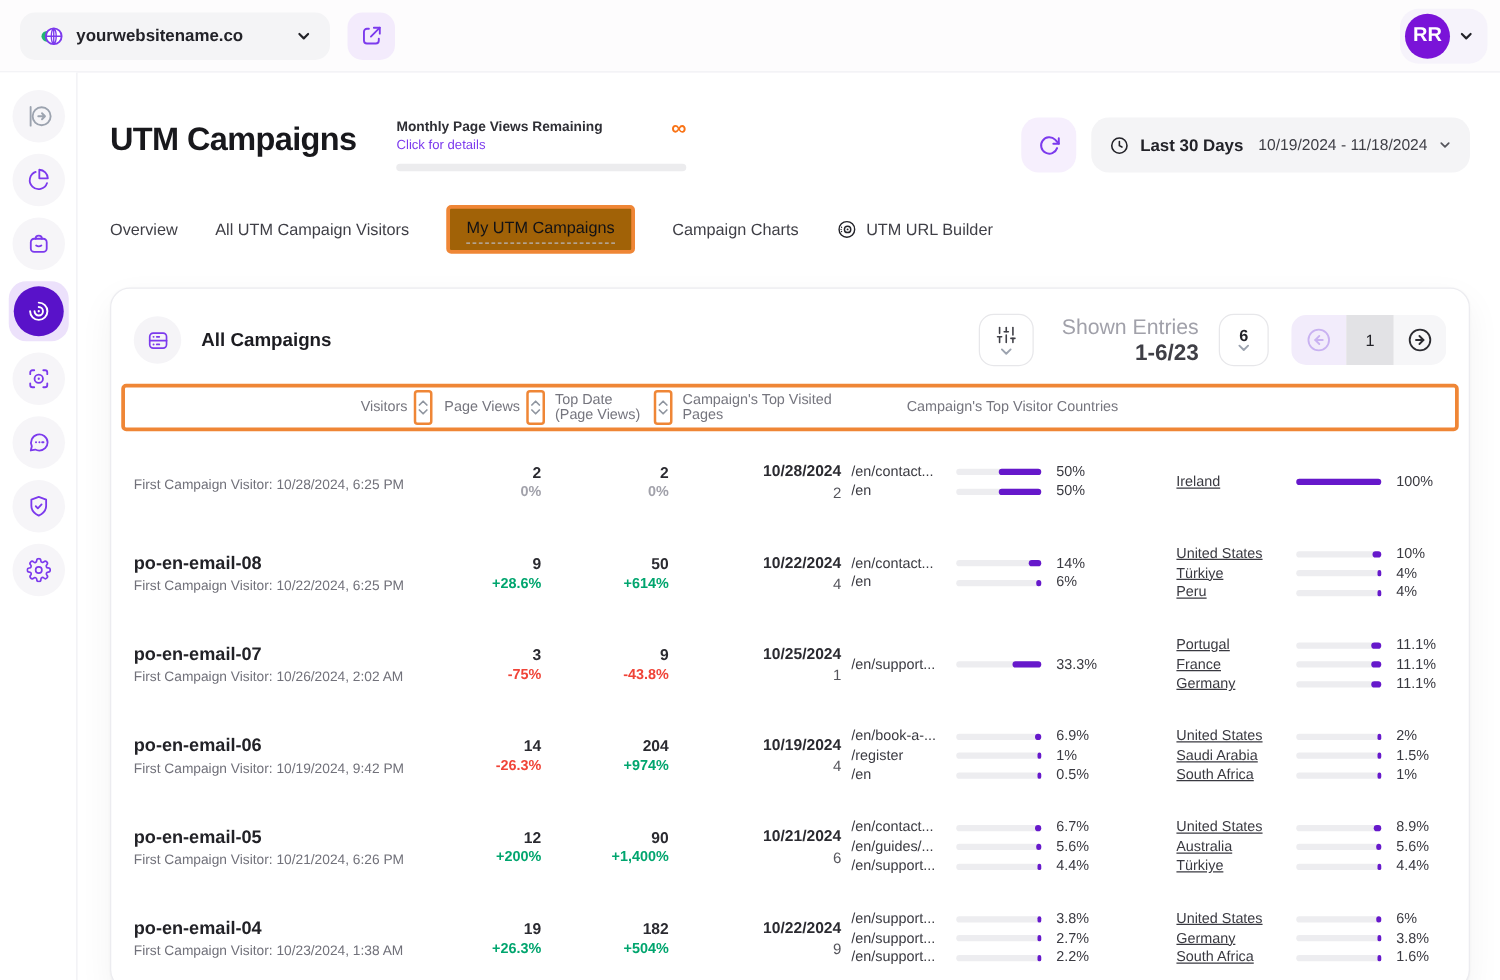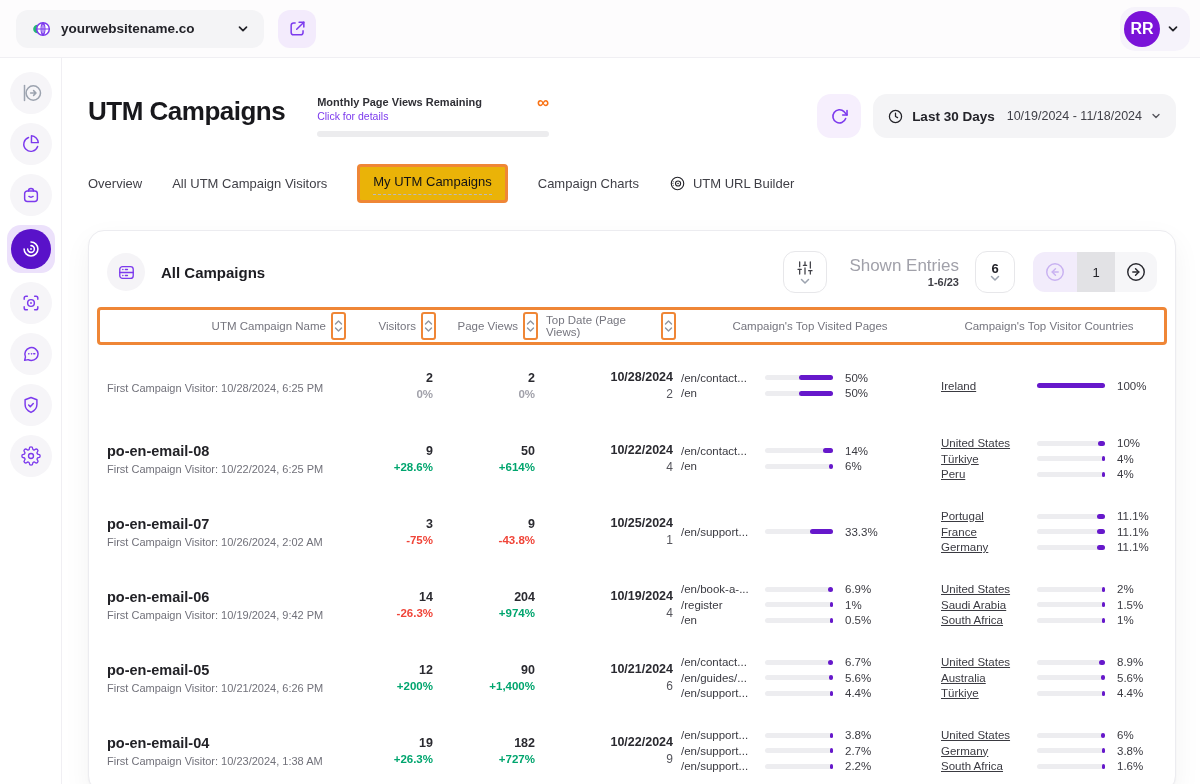--- a/index.html
+++ b/index.html
@@ -52,37 +52,37 @@
   .refresh-btn{width:44px;height:44px;border-radius:14px;background:#f6effd;
                display:flex;align-items:center;justify-content:center;cursor:pointer;margin-right:12px;}
   .date-pill{height:44px;border-radius:14px;background:var(--pillbg);display:flex;align-items:center;
              gap:8px;padding:0 14px;cursor:pointer;}
   .date-label{font-size:13.5px;font-weight:700;color:#232329;}
   .date-value{font-size:12.5px;color:var(--ink2);margin-left:4px;}
 
   
   .tabs{display:flex;align-items:center;gap:30px;margin-top:24px;height:42px;}
   .tab{font-size:13px;color:var(--ink2);cursor:pointer;white-space:nowrap;display:flex;align-items:center;gap:7px;}
-  .tab-annotation{border:3px solid var(--orange);border-radius:4px;padding:7px 13px 5px;background:#eab308;}
+  .tab-annotation{border:3px solid var(--orange);border-radius:4px;padding:7px 13px 5px;background:#a16207;}
   .tab-active{color:#121216;border-bottom:1px dashed #b9b9bf;padding-bottom:5px;}
 
   
   .card{margin-top:26px;width:1088px;height:562px;background:#fff;border:1px solid var(--border);
         border-radius:16px;box-shadow:0 1px 2px rgba(20,20,40,.04),0 10px 28px rgba(20,20,40,.05);
         padding:12px 6px 0;}
   .card-head{display:flex;align-items:center;padding:8px 12px 14px;}
   .camp-ic{width:38px;height:38px;border-radius:50%;background:#f5f4f7;
            display:flex;align-items:center;justify-content:center;}
   .card-title{font-size:15px;font-weight:700;color:#1c1c21;margin-left:16px;}
   .card-spacer{flex:1;}
   .filter-btn{width:44px;height:42px;border-radius:12px;background:#fff;border:1px solid #e7e7ea;
               display:flex;flex-direction:column;align-items:center;justify-content:center;gap:2px;cursor:pointer;}
   .shown{min-width:86px;text-align:right;margin:0 16px 0 22px;}
   .shown .l1{font-size:17px;color:var(--mut2);}
-  .shown .l2{font-size:11px;font-weight:600;color:var(--ink2);}
+  .shown .l2{font-size:18px;font-weight:600;color:var(--ink2);}
   .size-btn{width:40px;height:42px;border-radius:12px;background:#fff;border:1px solid #e7e7ea;
             display:flex;flex-direction:column;align-items:center;justify-content:center;cursor:pointer;}
   .size-btn .v{font-size:13px;font-weight:600;color:#232329;line-height:13px;}
   .pager{display:flex;height:40px;border-radius:12px;overflow:hidden;margin-left:18px;}
   .pg-prev{width:44px;background:#f2ecfb;display:flex;align-items:center;justify-content:center;cursor:pointer;}
   .pg-cur{width:38px;background:#e2e2e5;display:flex;align-items:center;justify-content:center;
           font-size:13px;color:#232329;cursor:pointer;}
   .pg-next{width:42px;background:#f6f6f8;display:flex;align-items:center;justify-content:center;cursor:pointer;}
 
   
@@ -355,29 +355,20 @@
                   <line x1="8.5" y1="12" x2="15" y2="12"></line>
               </svg>
             </span>
           </div>
         </div>
       </div>
 
       <div class="colheader-wrap">
         <div class="tgrid colheader">
           <div class="hcell h-right">
-            <span>UTM Campaign Name</span>
-            <span class="sortbox">
-              <svg width="9" height="14" viewBox="0 0 9 14" fill="none" stroke="#9096a0" stroke-width="1.4" stroke-linecap="round" stroke-linejoin="round">
-                  <path d="M1.5 5 4.5 2l3 3"></path>
-                  <path d="M1.5 9l3 3 3-3"></path>
-                </svg>
-            </span>
-          </div>
-          <div class="hcell h-right">
             <span>Visitors</span>
             <span class="sortbox">
               <svg width="9" height="14" viewBox="0 0 9 14" fill="none" stroke="#9096a0" stroke-width="1.4" stroke-linecap="round" stroke-linejoin="round">
                   <path d="M1.5 5 4.5 2l3 3"></path>
                   <path d="M1.5 9l3 3 3-3"></path>
                 </svg>
             </span>
           </div>
           <div class="hcell h-right">
             <span>Page Views</span>
@@ -690,21 +681,21 @@
           <div>
             <div class="cname">po-en-email-04</div>
             <div class="csub">First Campaign Visitor: 10/23/2024, 1:38 AM</div>
           </div>
           <div class="num">
               <div class="nval">19</div>
               <div class="nchg up">+26.3%</div>
             </div>
           <div class="num">
               <div class="nval">182</div>
-              <div class="nchg up">+727%</div>
+              <div class="nchg up">+504%</div>
             </div>
           <div class="num">
               <div class="nval">10/22/2024</div>
               <div class="nsub">9</div>
             </div>
           <div>
             <div class="mrow">
                 <span class="mlabel">/en/support...</span>
                 <span class="mtrack">
                   <span class="mfill" style="width: 5%;"></span>

